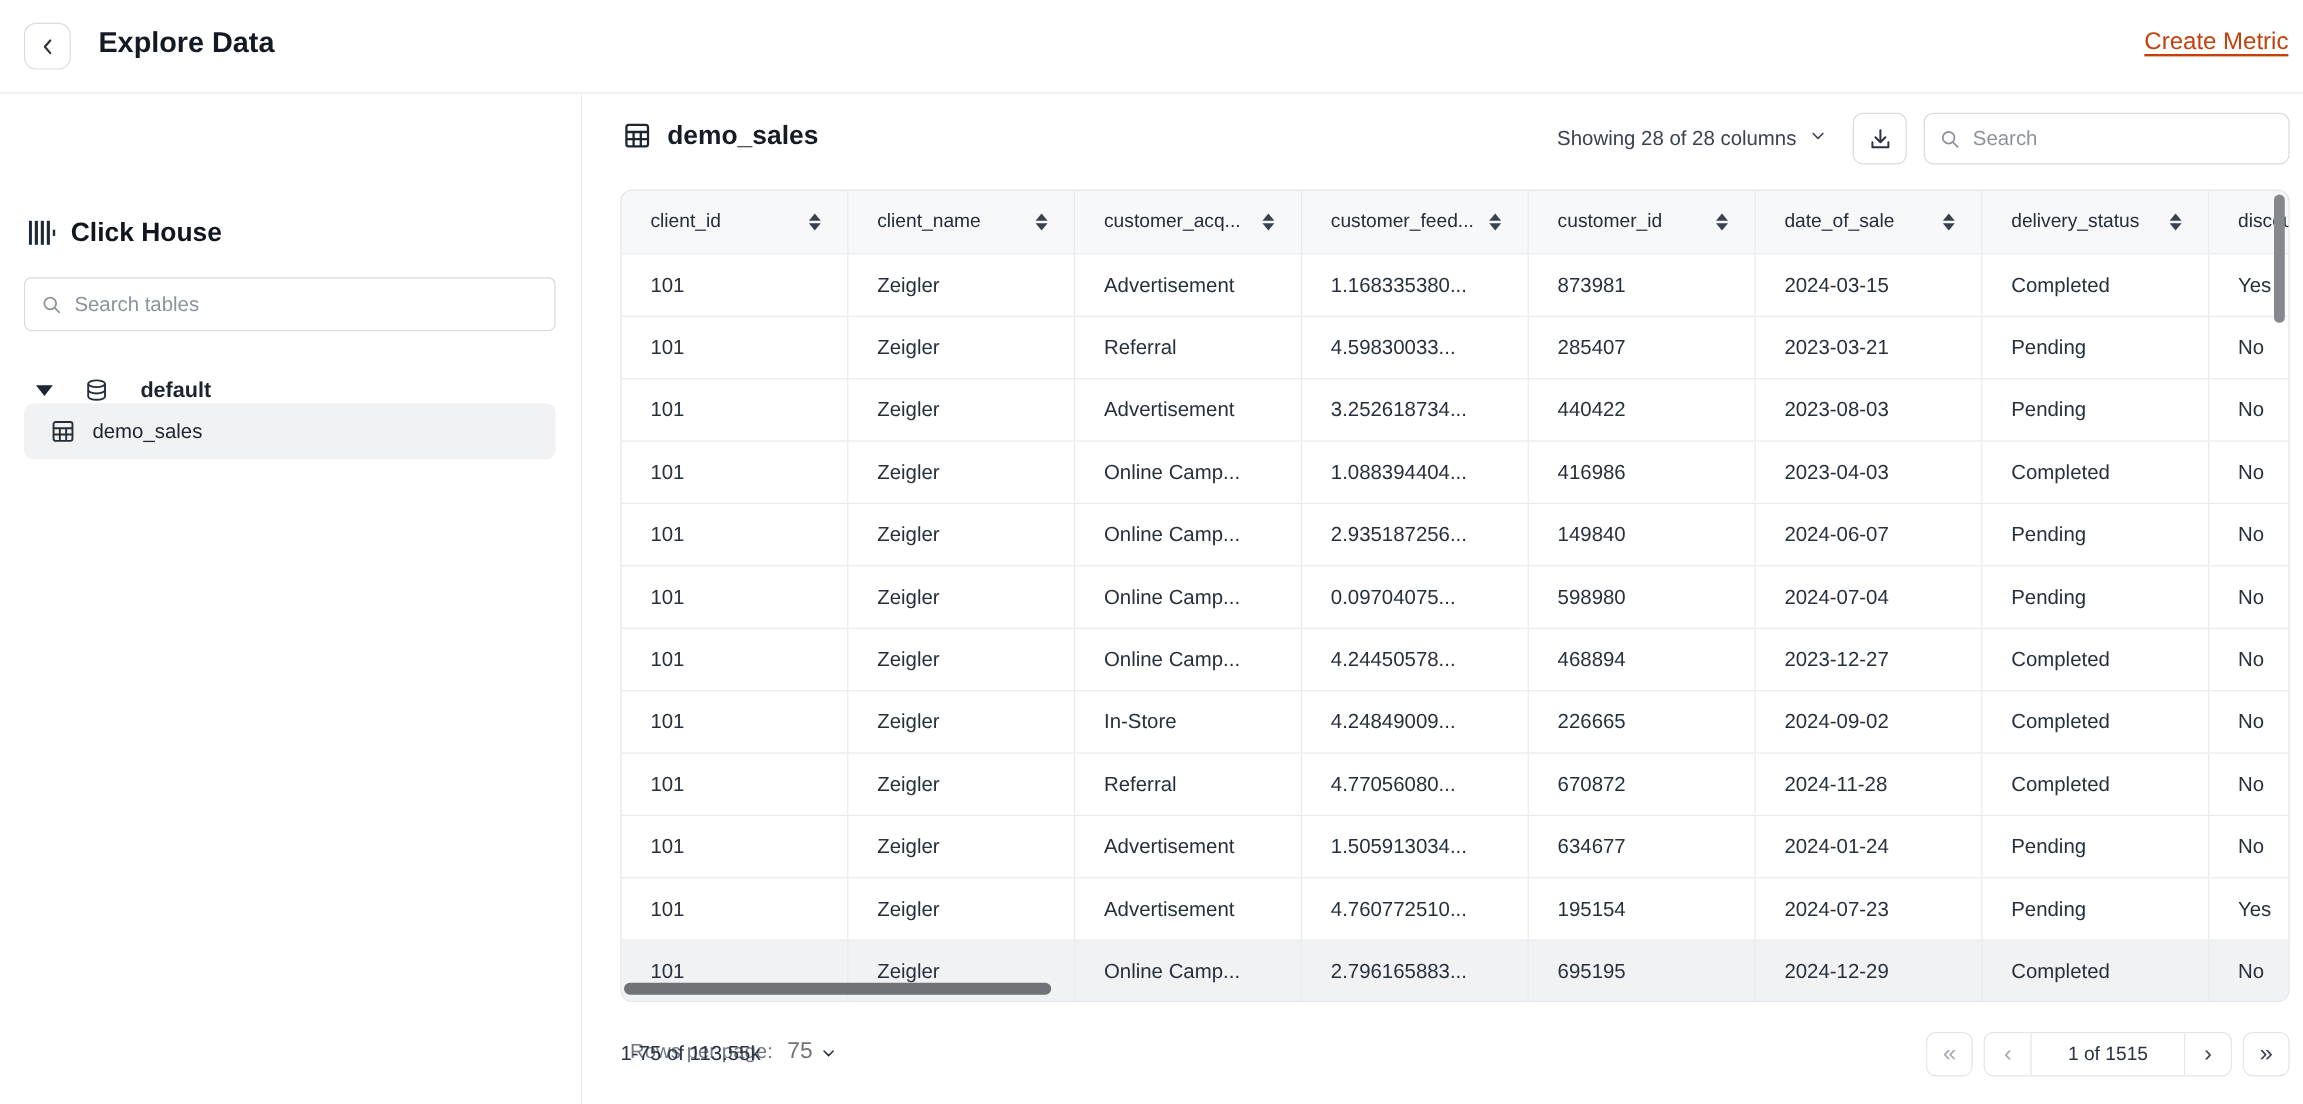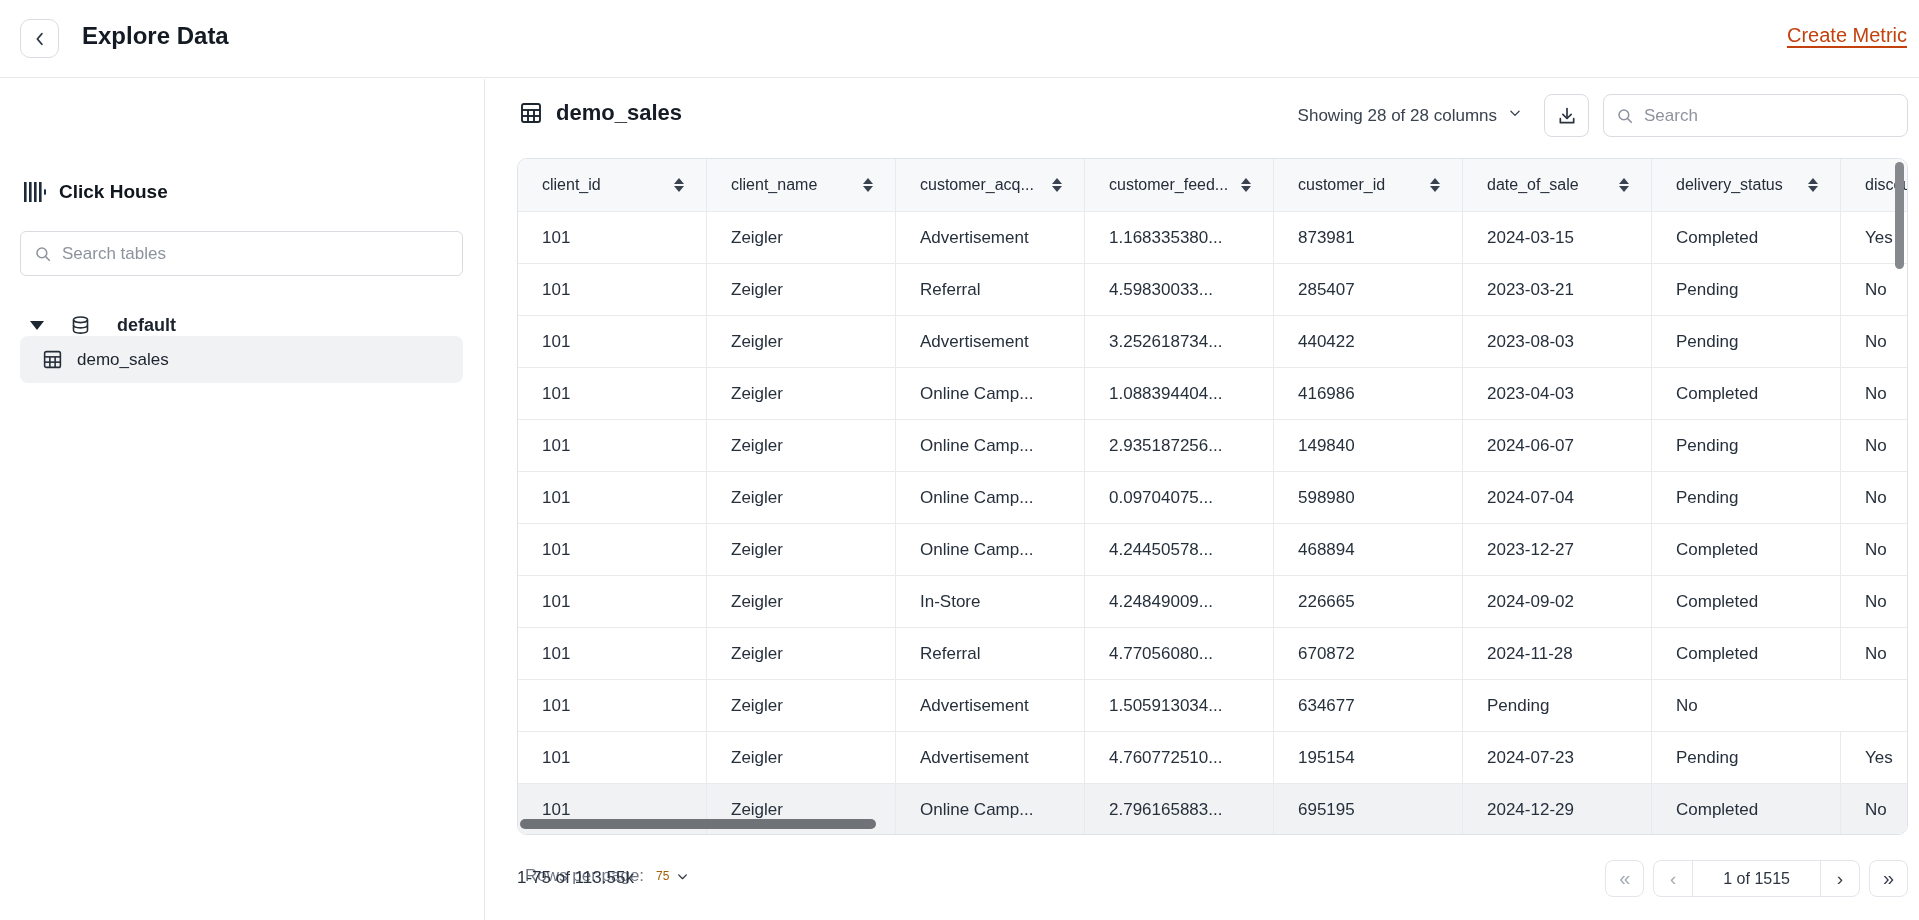--- a/index.html
+++ b/index.html
@@ -14,21 +14,21 @@
               border:1px solid #d9dce1; border-radius:10px; background:#fff;
               display:flex; align-items:center; justify-content:center; cursor:pointer; }
   .page-title { position:absolute; left:82px; top:22px; font-size:24px; font-weight:bold; color:#131a23; }
   .create-metric { position:absolute; right:12px; top:24px; font-size:20px; font-weight:500;
                    color:#c2410c; text-decoration:underline; text-underline-offset:4px; cursor:pointer; }
 
   
   .sidebar { position:absolute; left:0; top:79px; width:485px; height:841px;
              border-right:1px solid #e6e8eb; background:#fff; }
   .source-row { position:absolute; left:24px; top:102px; display:flex; align-items:center; gap:13px; }
-  .source-name { font-size:19px; font-weight:bold; color:#10161e; }
+  .source-name { font-size:22px; font-weight:bold; color:#10161e; }
   .side-search { position:absolute; left:20px; top:152px; width:443px; height:45px;
                  border:1px solid #d8dbe0; border-radius:6px; background:#fff;
                  display:flex; align-items:center; padding:0 13px; gap:10px; }
   .side-search input, .main-search input {
        border:none; outline:none; flex:1; font-size:17px; color:#222b36;
        font-family:"Liberation Sans", sans-serif; background:transparent; }
   .side-search input::placeholder, .main-search input::placeholder { color:#8d939d; }
   .tree-row { position:absolute; left:30px; top:229px; height:34px; display:flex; align-items:center; gap:26px; cursor:pointer; }
   .caret-down { width:0; height:0; border-left:7px solid transparent; border-right:7px solid transparent;
                 border-top:9px solid #1d2530; }
@@ -69,21 +69,21 @@
   .v-scrollbar { position:absolute; right:3px; top:3px; width:9px; height:107px;
                  background:#85888d; border-radius:5px; }
   .h-scrollbar { position:absolute; left:2px; bottom:5px; width:356px; height:10px;
                  background:#6f7378; border-radius:6px; }
 
   
   .footer { position:absolute; left:517px; top:858px; width:1391px; height:52px; }
   .rows-per-page { position:absolute; left:8px; top:8px; display:flex; align-items:center; gap:12px; }
   .rpp-label { font-size:17px; color:#707784; }
   .rpp-value-wrap { display:flex; align-items:center; gap:7px; cursor:pointer; }
-  .rpp-value { font-size:12px; color:#a16207; }
+  .rpp-value { font-size:19px; color:#737373; }
   .range-label { position:absolute; left:0; right:0; top:10px; 
                  font-size:17px; color:#2b3440; }
   .pagination { position:absolute; right:0; top:2px; display:flex; align-items:center; gap:9px; }
   .pg-btn { width:39px; height:37px; border:1px solid #e2e5e9; border-radius:8px; background:#fff;
             display:flex; align-items:center; justify-content:center; font-size:20px; cursor:pointer; }
   .pg-group { display:flex; align-items:stretch; border:1px solid #e2e5e9; border-radius:8px;
               background:#fff; overflow:hidden; height:37px; }
   .pg-group .pg-cell { display:flex; align-items:center; justify-content:center; }
   .pg-arrow-cell { width:39px; font-size:19px; cursor:pointer; }
   .pg-sep-r { border-right:1px solid #e2e5e9; }
@@ -348,20 +348,21 @@
           <div class="td">2024-11-28</div>
           <div class="td">Completed</div>
           <div class="td td-last">No</div>
         </div>
         <div class="tr">
           <div class="td">101</div>
           <div class="td">Zeigler</div>
           <div class="td">Advertisement</div>
           <div class="td">1.505913034...</div>
           <div class="td">634677</div>
+          <div class="td">2024-01-24</div>
           <div class="td">Pending</div>
           <div class="td td-last">No</div>
         </div>
         <div class="tr">
           <div class="td">101</div>
           <div class="td">Zeigler</div>
           <div class="td">Advertisement</div>
           <div class="td">4.760772510...</div>
           <div class="td">195154</div>
           <div class="td">2024-07-23</div>

